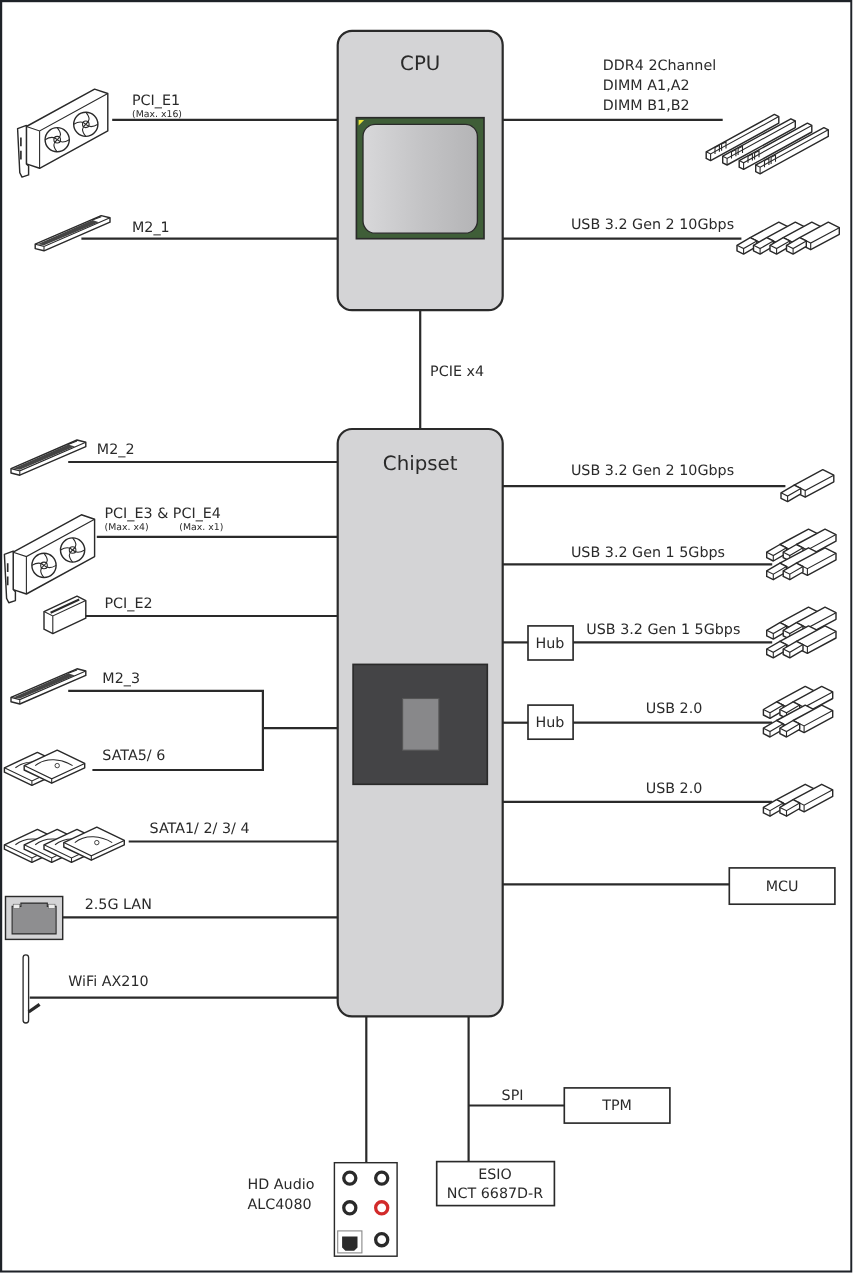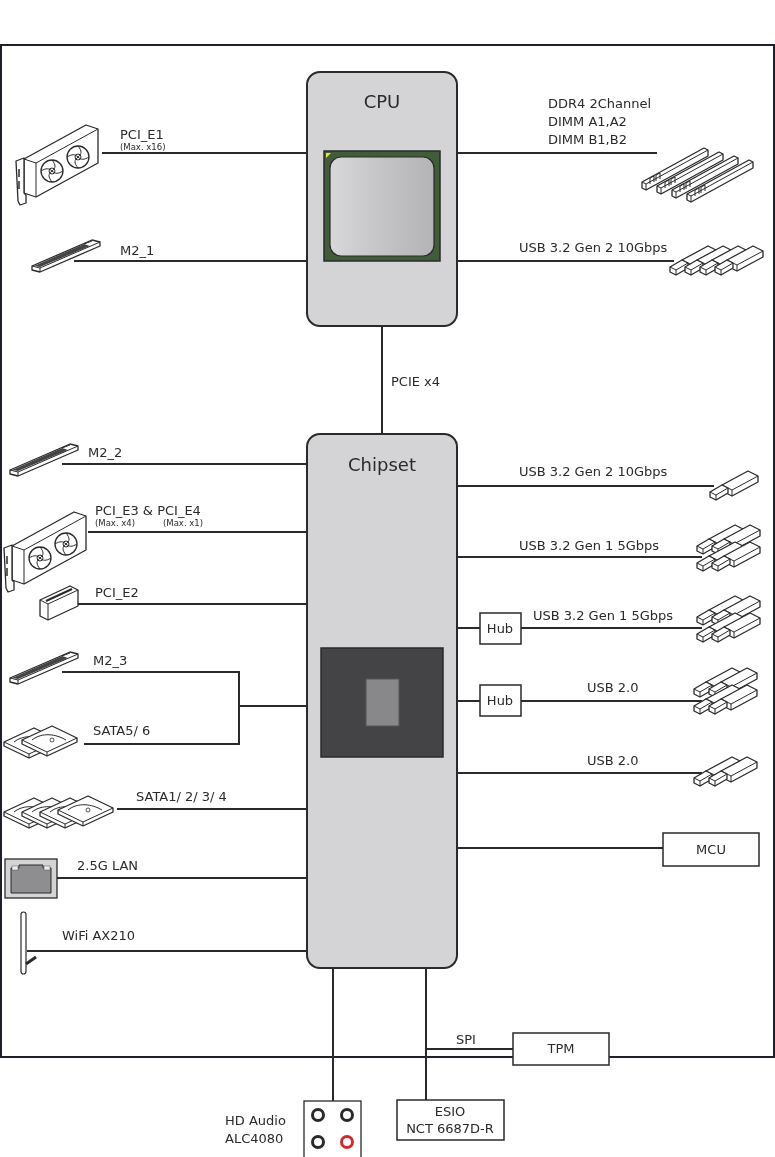--- a/index.html
+++ b/index.html
@@ -1,19 +1,19 @@
 <!DOCTYPE html>
 <html><head>
 <meta charset="utf-8">
 <style>
   html, body { margin: 0; padding: 0; background: #ffffff; }
   body { width: 775px; height: 1157px; overflow: hidden; }
   .frame {
-    position: relative; width: 775px; height: 1014px; box-sizing: border-box;
-    border: 2px solid #1e2228; background: #ffffff; margin-top: 44px;
+    position: relative; width: 775px; height: 1157px; box-sizing: border-box;
+    border: 2px solid #1e2228; background: #ffffff;
   }
   svg { position: absolute; left: 0; top: 0; }
   text { font-family: "DejaVu Sans", sans-serif; fill: #2a2a2a; }
   .lbl { font-size: 13px; }
   .small { font-size: 8.5px; }
   .block-title { font-size: 18px; }
   .wire { stroke: #2a2a2a; stroke-width: 2; fill: none; }
   .box { fill: #ffffff; stroke: #2a2a2a; stroke-width: 1.5; }
   .ico { fill: #ffffff; stroke: #2a2a2a; stroke-width: 1.3; stroke-linejoin: round; }
   .ico-thin { fill: none; stroke: #2a2a2a; stroke-width: 1; }

